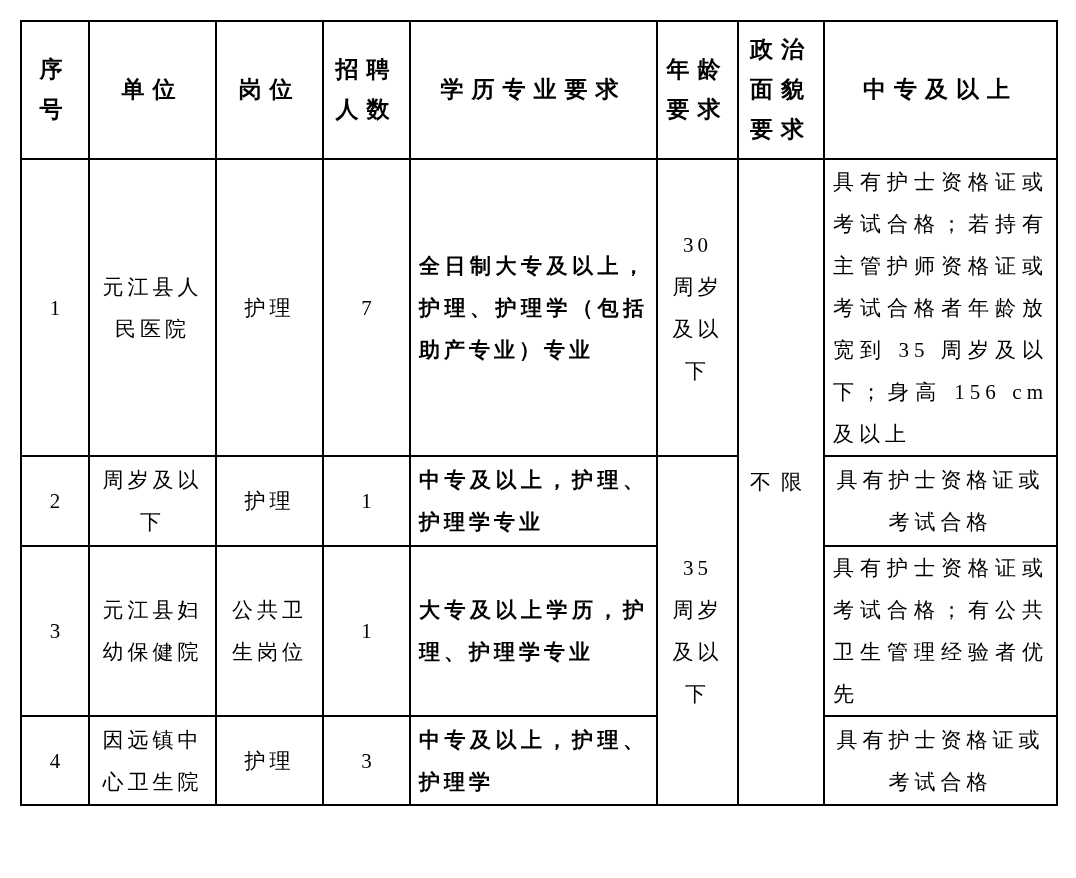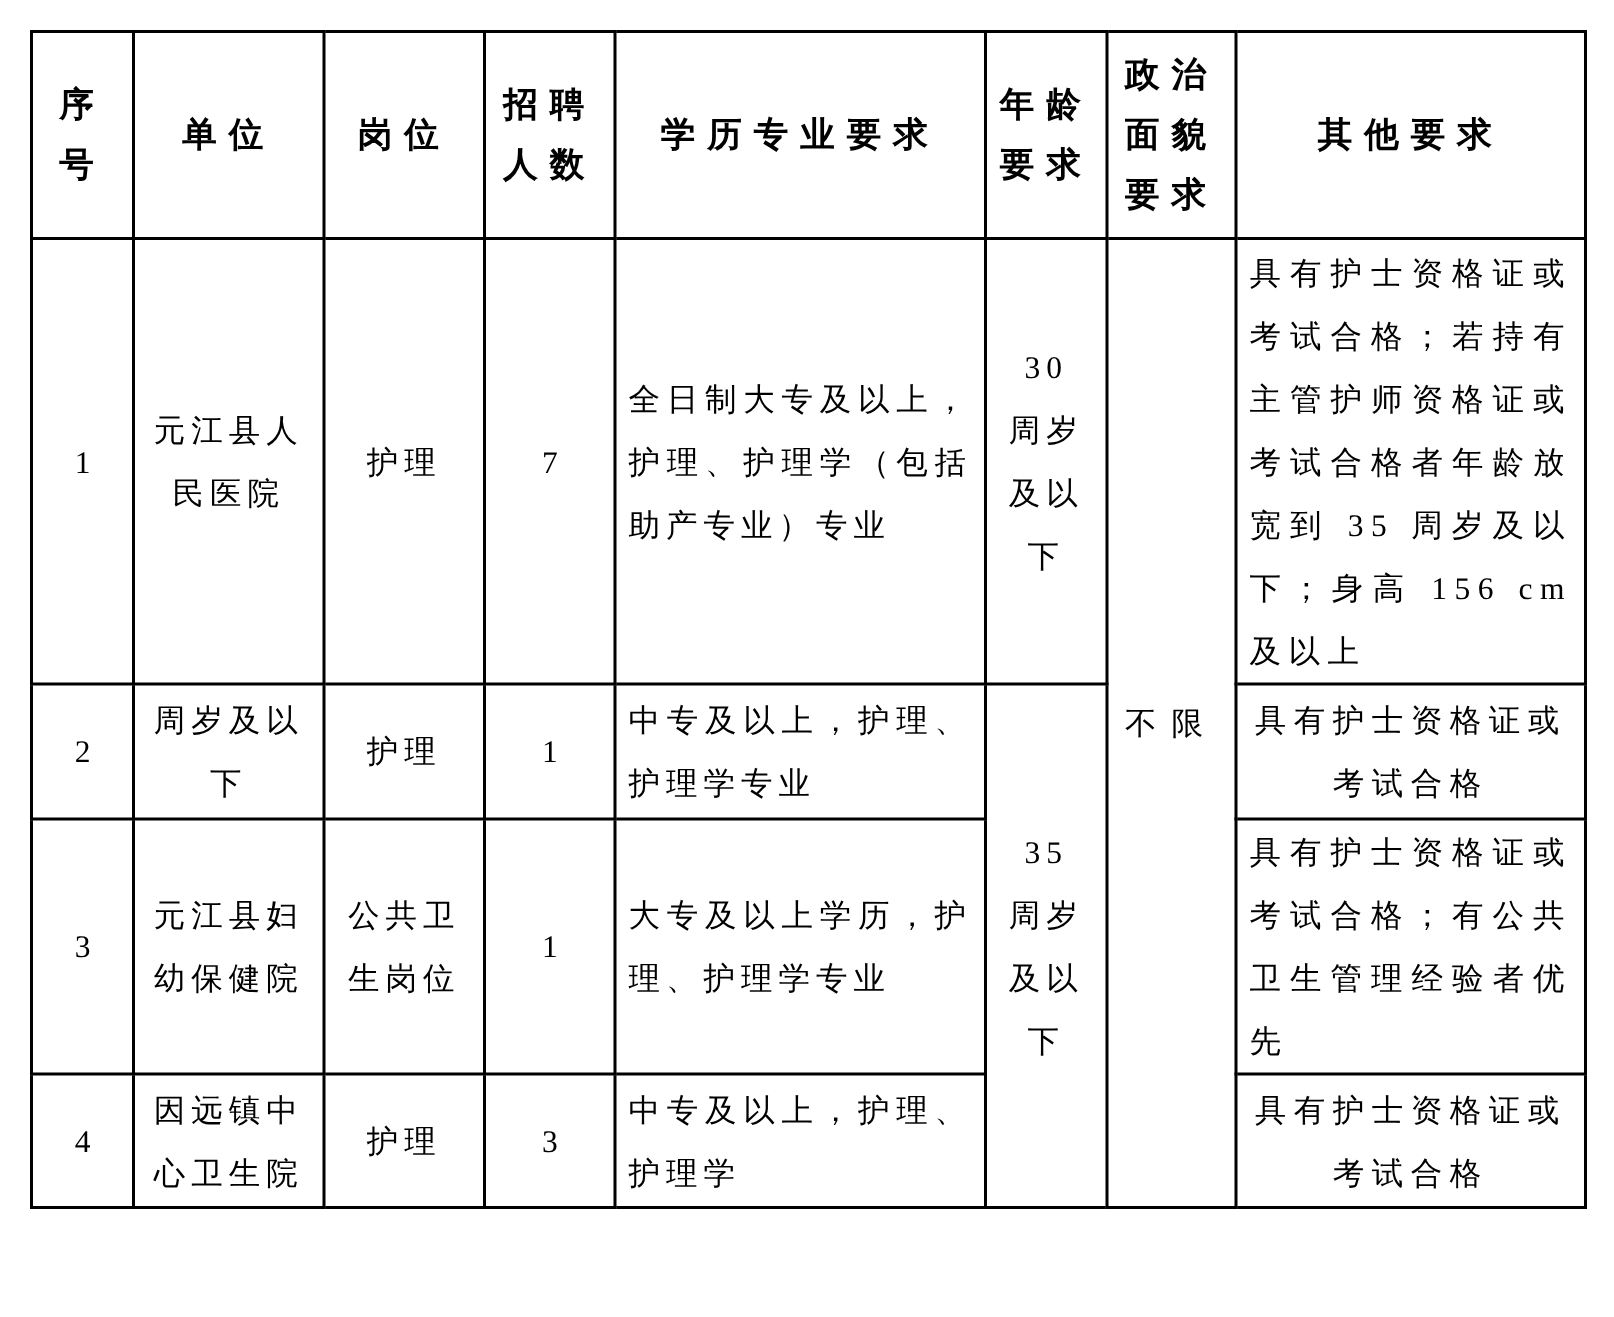--- a/index.html
+++ b/index.html
@@ -56,20 +56,21 @@
     font-size: 34px;
     letter-spacing: 0;
     font-family: "Liberation Serif", "DejaVu Serif", serif;
   }
   td.justify {
     text-align: justify;
     text-align-last: left;
     text-justify: inter-character;
     letter-spacing: 4px;
     padding: 0 11px;
+    font-weight: bold;
   }
   td.justify-wide {
     text-align: justify;
     text-align-last: left;
     text-justify: inter-character;
     letter-spacing: 5px;
     padding: 0 10px;
     font-family: Liberation Serif, serif;
   }
   td.center-sp { text-align: center; letter-spacing: 5px; padding: 0 10px; margin-top: 36px; }
@@ -99,21 +100,21 @@
       <th>单位</th>
       <th>岗位</th>
       <th class="lh-wide">招聘
 人数</th>
       <th>学历专业要求</th>
       <th class="lh-tight">年龄
 要求</th>
       <th class="lh-tight">政治
 面貌
 要求</th>
-      <th>其他要求</th>
+      <th>中专及以上</th>
     </tr>
 
     <tr class="r1">
       <td class="num">1</td>
       <td class="center">元江县人民医院</td>
       <td class="center">护理</td>
       <td class="num">7</td>
       <td class="justify">全日制大专及以上，护理、护理学（包括助产专业）专业</td>
       <td class="age">30 周岁及以下</td>
       <td class="nolimit" rowspan="4">不限</td>

